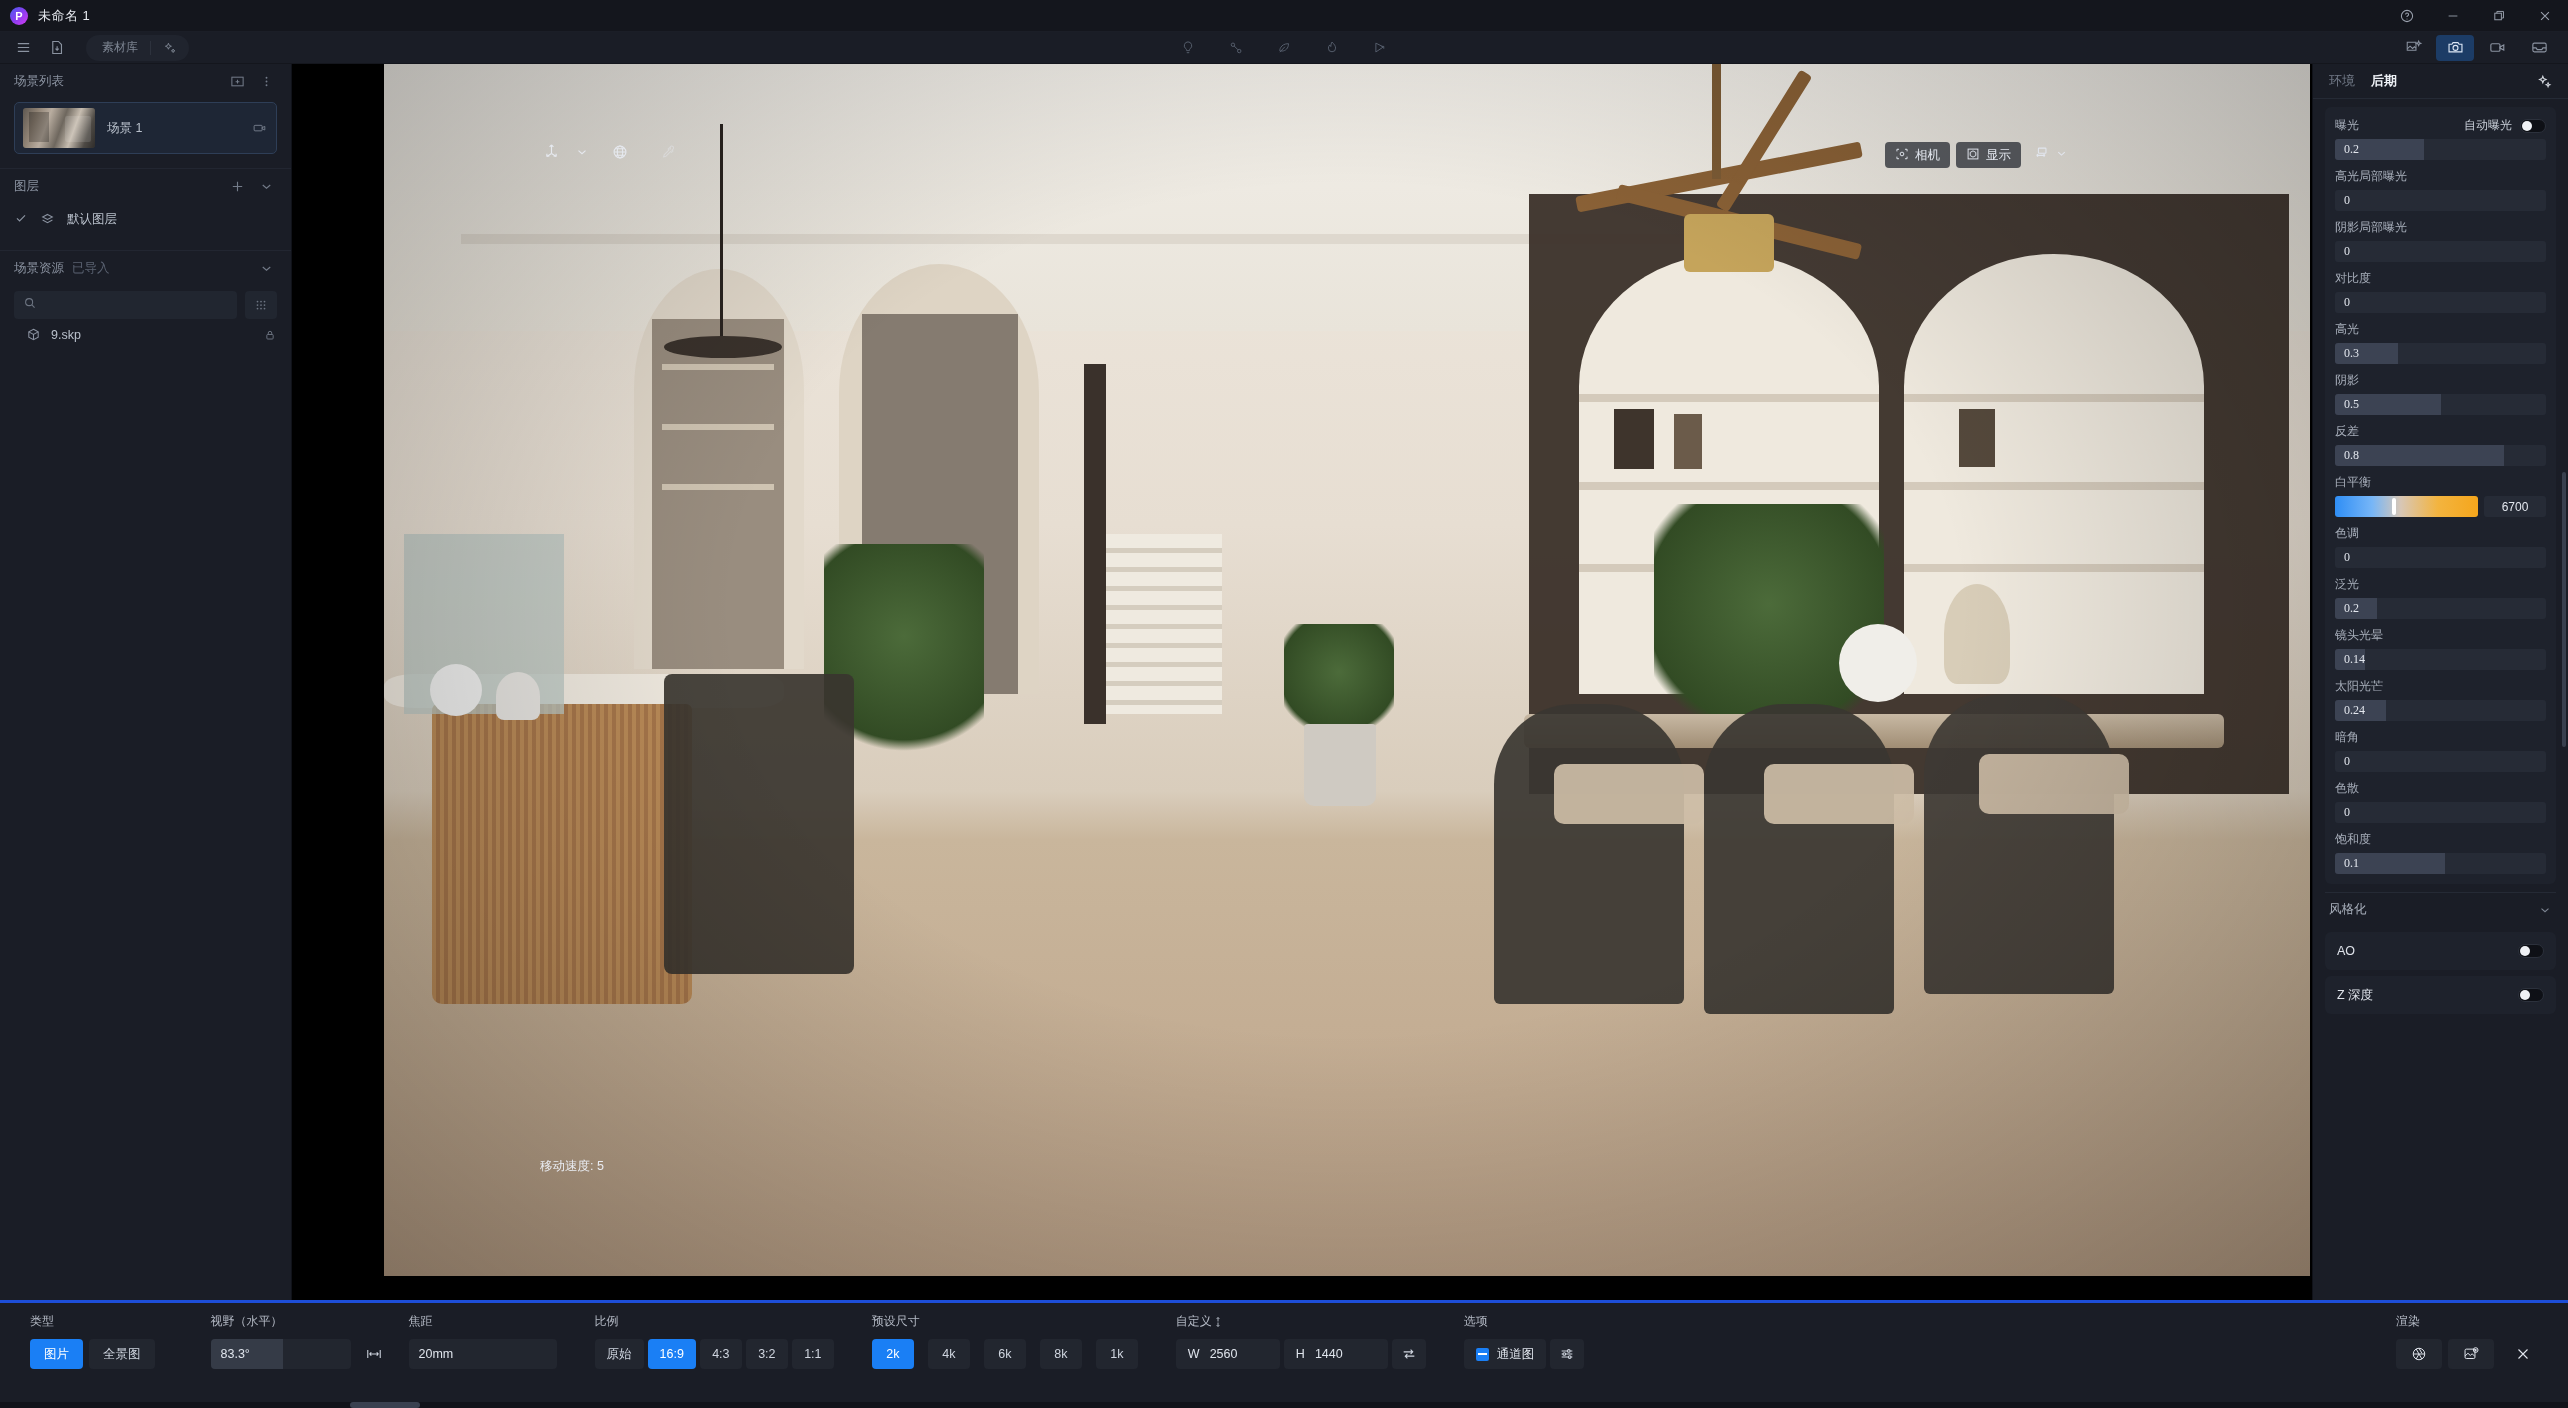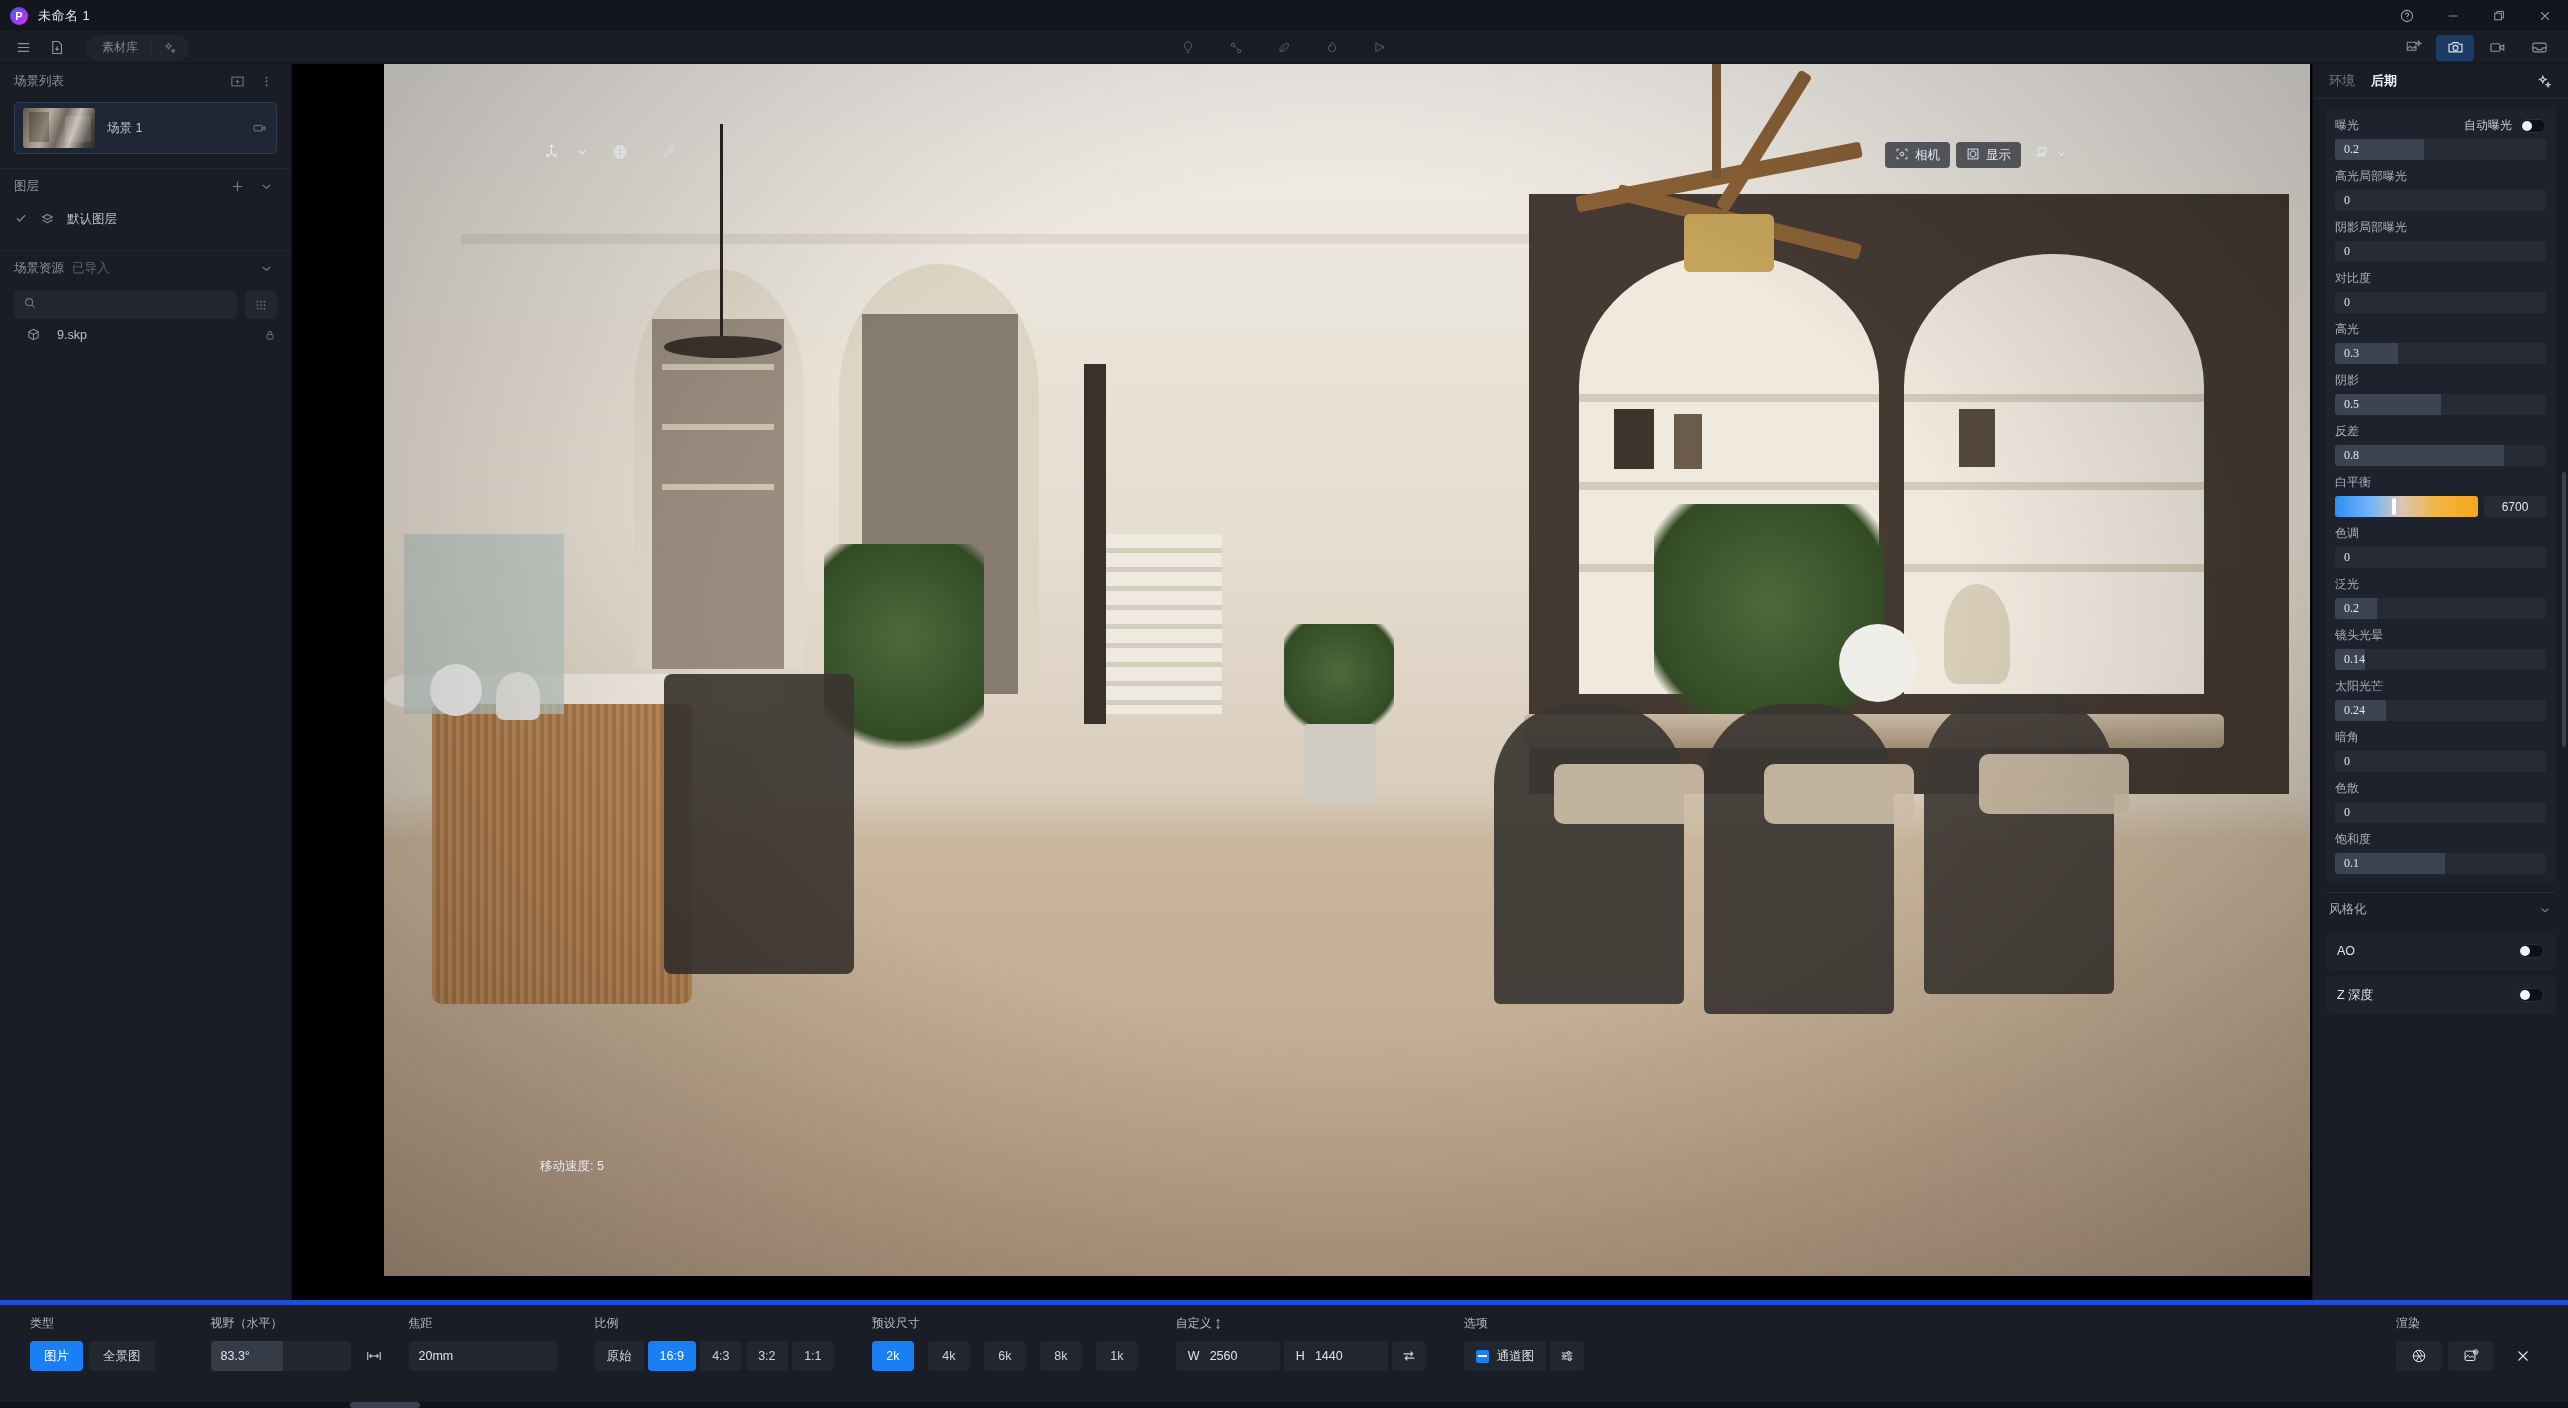--- a/index.html
+++ b/index.html
@@ -107,21 +107,21 @@
     display: flex; gap: 8px; padding: 6px 14px 0 14px; align-items: center;
   }
   .res-search .inp {
     flex: 1; height: 28px; background: #212630; border-radius: 4px;
     display: flex; align-items: center; padding: 0 9px; color: #6d7582;
   }
   .res-search .grid-btn {
     width: 32px; height: 28px; background: #212630; border-radius: 4px;
     display: flex; align-items: center; justify-content: center; color: #6d7582;
   }
-  .res-item { display: flex; align-items: center; padding: 8px 14px 0 26px; gap: 16px; }
+  .res-item { display: flex; align-items: center; padding: 8px 14px 0 26px; gap: 10px; }
   .res-item .box-ico { color: #8b93a1; display: flex; }
   .res-item .nm { font-size: 12.5px; color: #b9c0cb; flex: 1; }
   .res-item .lock { color: #6d7582; display: flex; }
   .flexgrow { flex: 1 1 auto; }
 
   
   .viewport { flex: 1 1 auto; position: relative; background: #000; overflow: hidden; }
   .render-img { position: absolute; left: 92px; top: 0; width: 1926px; height: 1212px; overflow: hidden; }
 
   
@@ -240,21 +240,21 @@
   .row-toggle .sp { flex: 1; }
 
   
   .rp-sbar { position: absolute; right: 2px; top: 48px; bottom: 130px; width: 4px; }
   .rp-sbar > i { position: absolute; left: 0; width: 4px; border-radius: 2px; background: #39404e; top: 34%; height: 26%; }
 
   
   .bottombar {
     height: 108px; flex: 0 0 108px; background: #1a1d26;
     display: flex; align-items: flex-start; padding: 10px 0 12px 0; position: relative;
-    border-top: 5px solid #1d4ed8;
+    border-top: 3px solid #1d4ed8;
   }
   .bb-group { padding: 0 0 0 0; margin-left: 30px; }
   .bb-lab { font-size: 12px; color: #b4bac5; margin-bottom: 9px; }
   .bb-ctrls { display: flex; align-items: center; gap: 6px; }
   .seg {
     height: 30px; min-width: 42px; padding: 0 12px; border-radius: 4px; background: #22262f;
     display: flex; align-items: center; justify-content: center; font-size: 12.5px; color: #cfd5df;
   }
   .seg.blue { background: #1a7ff5; color: #fff; }
   .seg.grp { padding: 0 14px; }

